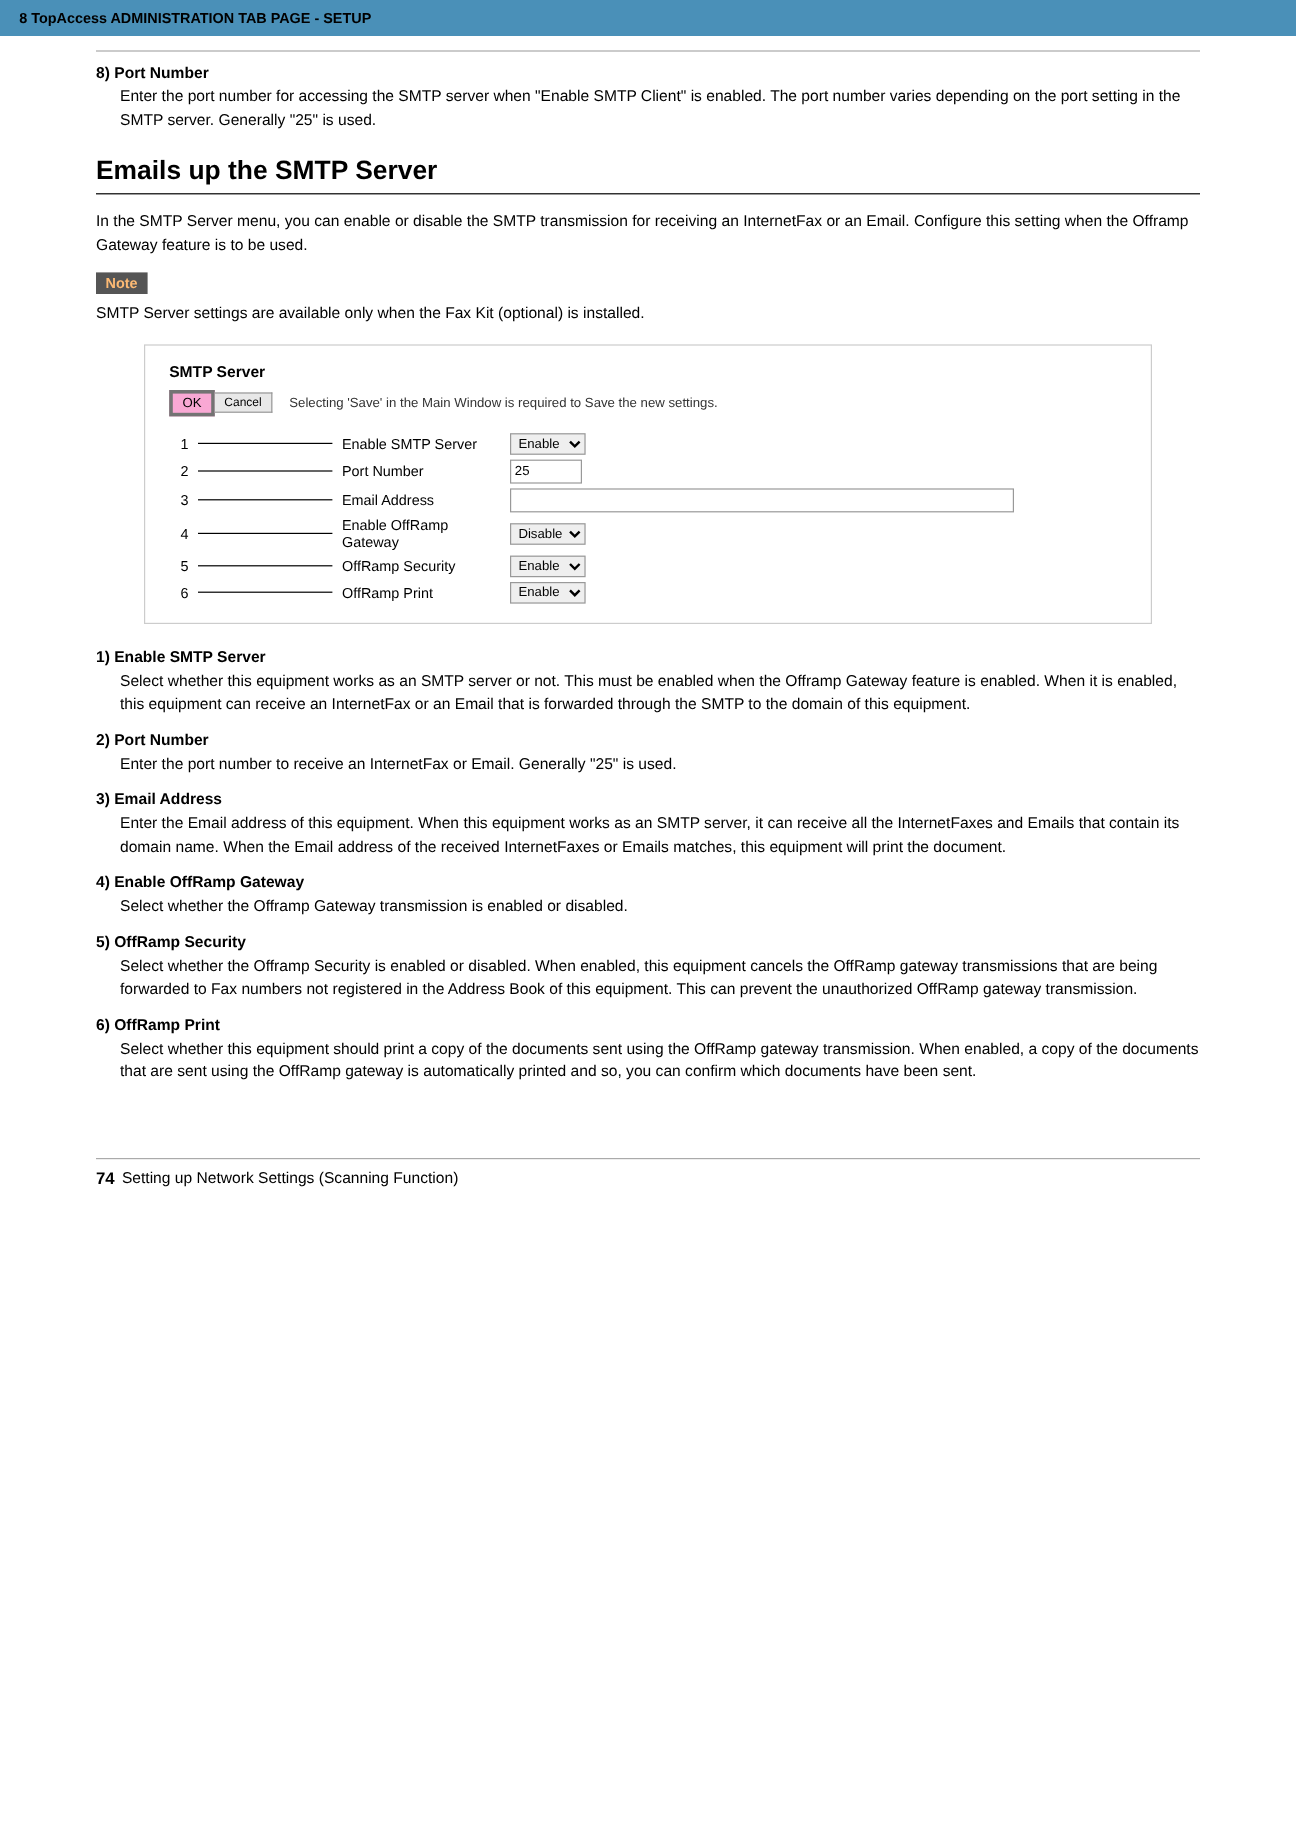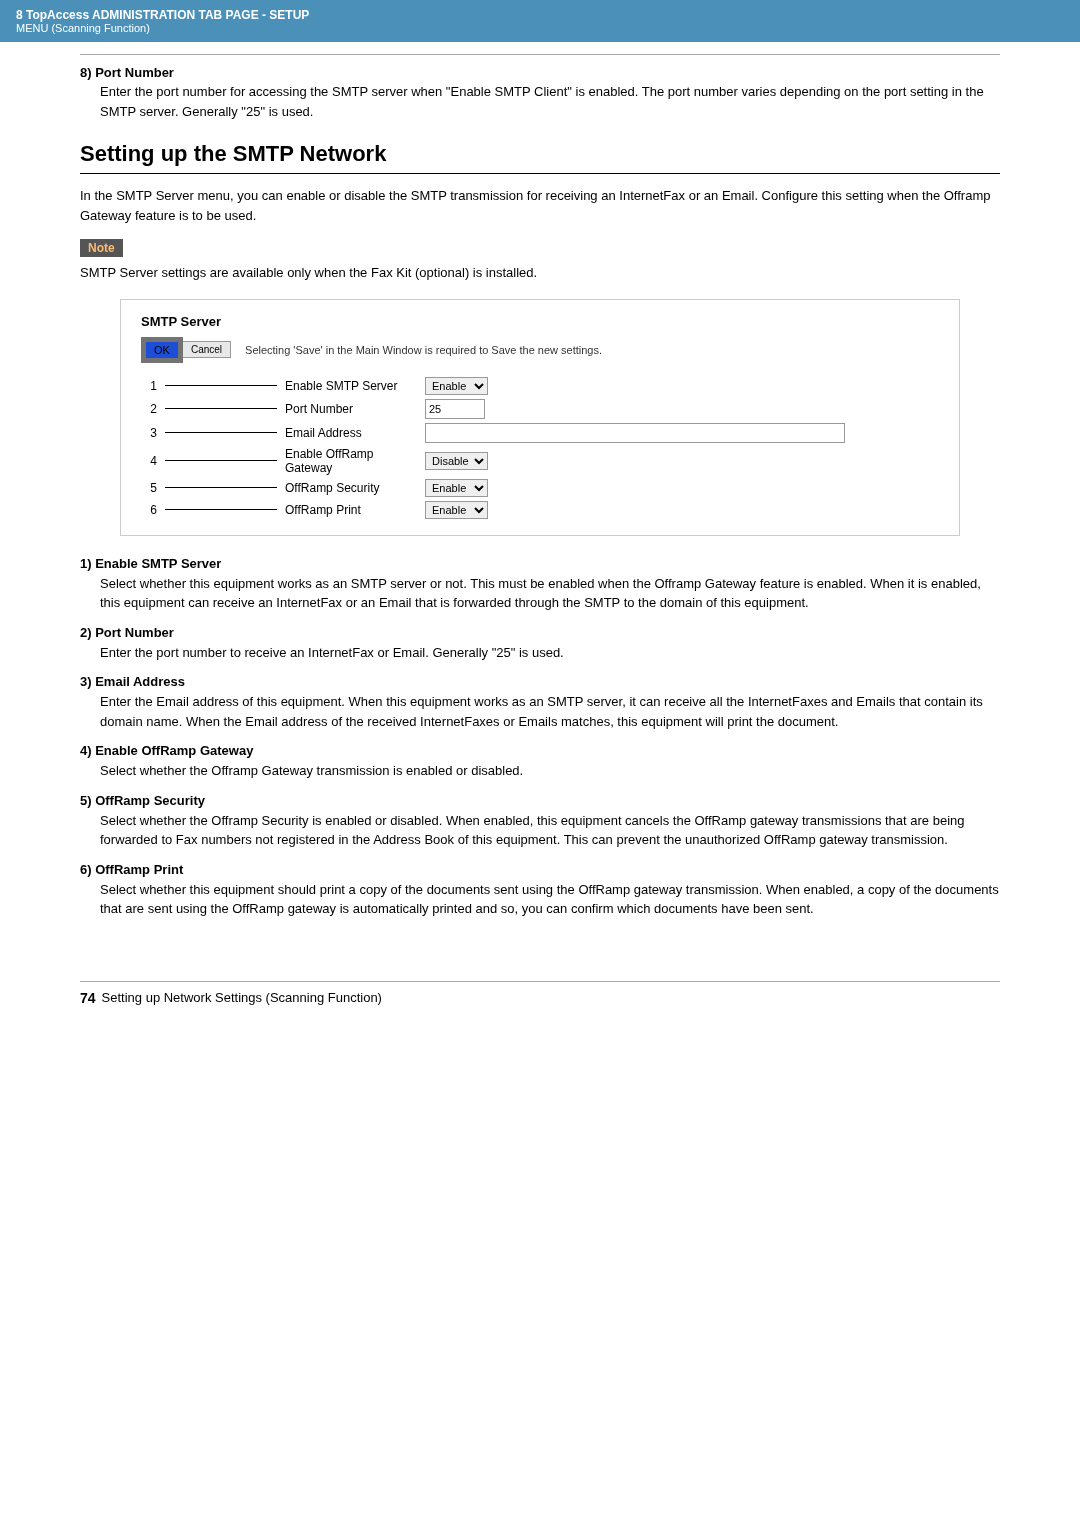--- a/index.html
+++ b/index.html
@@ -10,21 +10,21 @@
       color: #000;
       width: 1080px;
       min-height: 1526px;
       position: relative;
     }
 
     
     .header-bar {
       background: #4a90b8;
       padding: 8px 16px;
-      color: #ffffff;
+      color: #000000;
       font-size: 12px;
       font-weight: bold;
     }
     .header-bar .sub-title {
       font-weight: normal;
       font-size: 11px;
     }
 
     
     .top-divider {
@@ -94,22 +94,22 @@
     }
 
     
     .toolbar {
       display: flex;
       align-items: center;
       gap: 0;
       margin-bottom: 12px;
     }
     .btn-ok {
-      border: 5px solid #737373;
-      background: #1d4ed8;
+      border: 3px solid #737373;
+      background: #f9a8d4;
       font-size: 11px;
       padding: 2px 8px;
       cursor: pointer;
     }
     .btn-cancel {
       border: 1px solid #999;
       border-left: none;
       background: #e8e8e8;
       font-size: 10px;
       padding: 2px 8px;
@@ -200,38 +200,37 @@
     .footer-num {
       font-weight: bold;
       font-size: 14px;
     }
   </style>
 </head>
 <body>
 
 <div class="header-bar">
   <div>8   TopAccess ADMINISTRATION TAB PAGE - SETUP</div>
-  <div class="sub-title">MENU (Scanning Function)</div>
 </div>
 
 <div class="top-divider"></div>
 
 <div class="content">
 
   
 
   <div id="intro-section-8" class="section-item">
     <div class="item-title">
       <span>8)</span>&nbsp;<span>Port Number</span>
     </div>
     <p>Enter the port number for accessing the SMTP server when "Enable SMTP Client" is enabled. The port number varies depending on the port setting in the SMTP server. Generally "25" is used.</p>
   </div>
 
   
-  <h2 class="main-heading">Setting up the SMTP Network</h2>
+  <h2 class="main-heading">Emails up the SMTP Server</h2>
 
   
   <p class="intro-text">In the SMTP Server menu, you can enable or disable the SMTP transmission for receiving an InternetFax or an Email. Configure this setting when the Offramp Gateway feature is to be used.</p>
 
   
   <div class="note-box">Note</div>
   <p class="note-text">SMTP Server settings are available only when the Fax Kit (optional) is installed.</p>
 
   
   <div class="smtp-panel">

